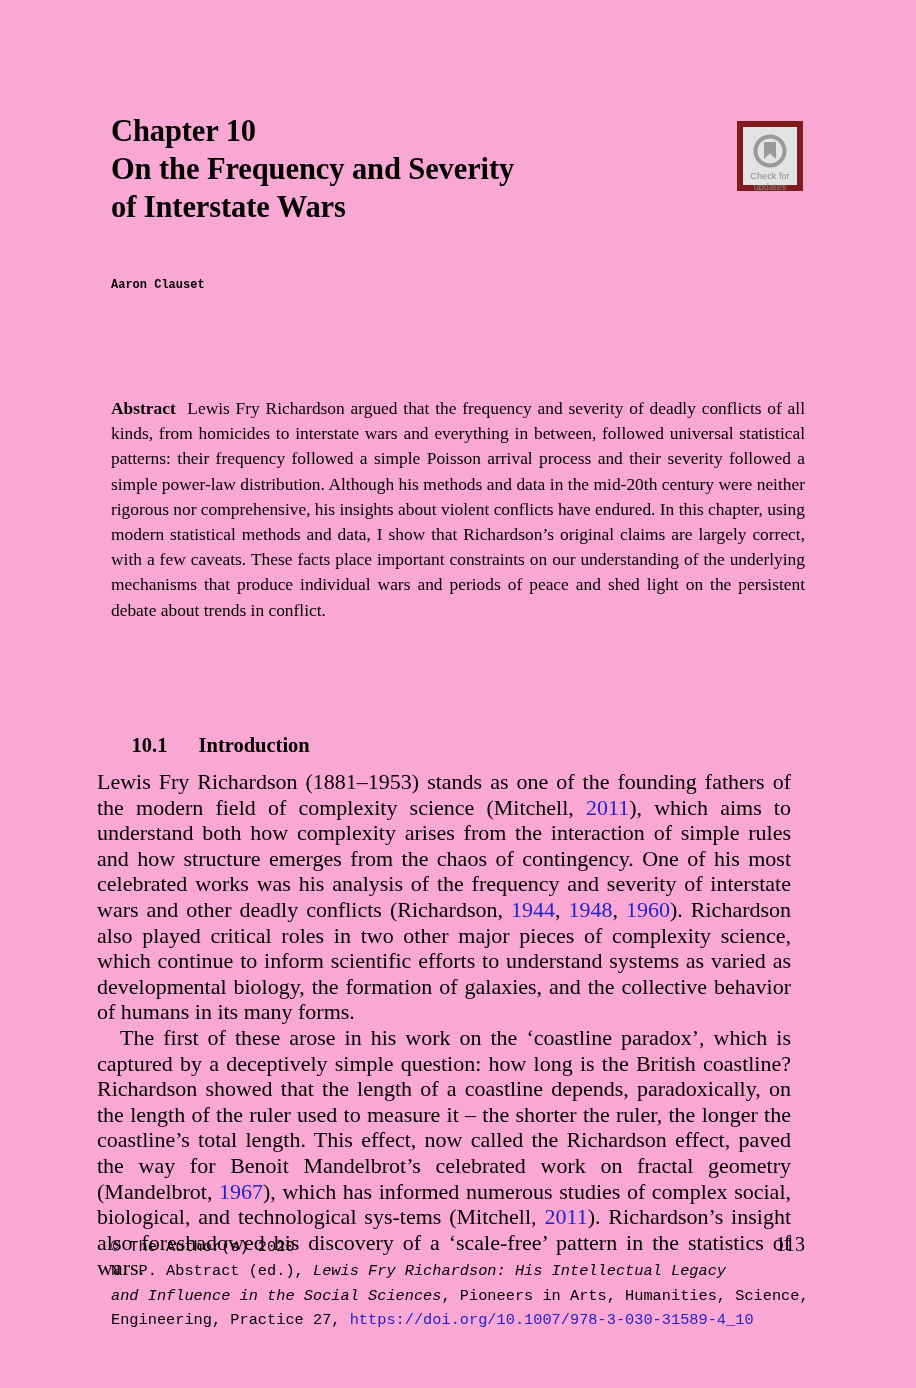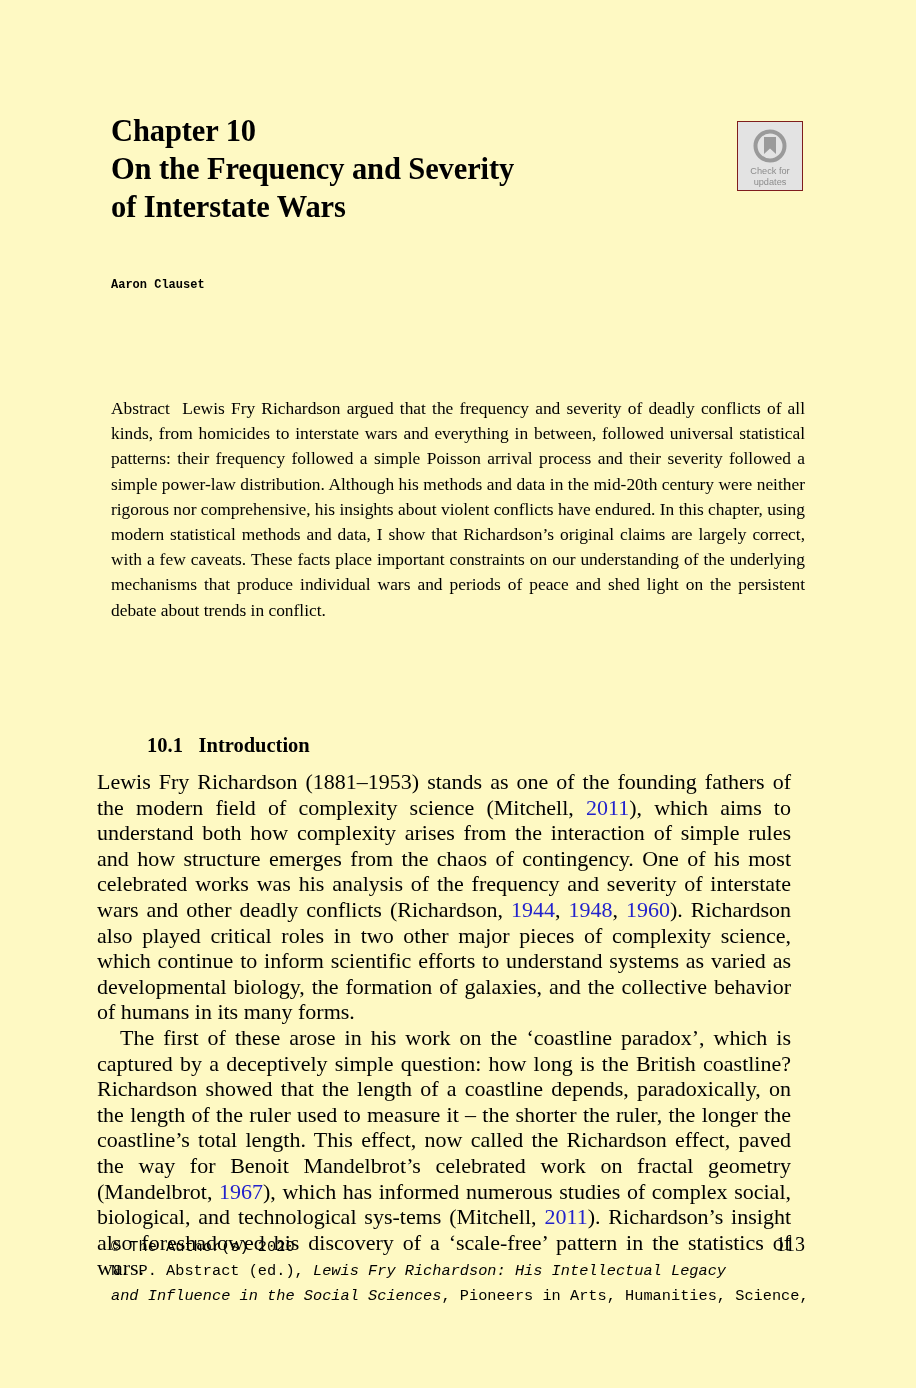--- a/index.html
+++ b/index.html
@@ -10,21 +10,21 @@
   }
   body {
     font-family: "Liberation Serif", "DejaVu Serif", serif;
     color: #000000;
     -webkit-font-smoothing: antialiased;
   }
   .page {
     position: relative;
     width: 916px;
     height: 1388px;
-    background: #fef9c3;
+    background: #f9a8d4;
     overflow: hidden;
     box-sizing: border-box;
   }
 
   
   .title-block {
     position: absolute;
     left: 111px;
     top: 112px;
     width: 640px;
@@ -41,21 +41,21 @@
   }
 
   
   .crossmark {
     position: absolute;
     left: 737px;
     top: 121px;
     width: 66px;
     height: 70px;
     background: #e3e3e3;
-    border: 1px solid #7f1d1d;
+    border: 6px solid #7f1d1d;
     box-sizing: border-box;
     display: flex;
     flex-direction: column;
     align-items: center;
     justify-content: flex-start;
     padding-top: 7px;
   }
   .crossmark svg { display: block; }
   .crossmark-label {
     margin-top: 3px;
@@ -84,33 +84,32 @@
     left: 111px;
     top: 396px;
     width: 694px;
     font-size: 17.4px;
     line-height: 25.2px;
     text-align: justify;
     text-justify: inter-word;
     hyphens: none;
   }
   .abstract .abstract-label {
-    font-weight: normal;
+    font-weight: bold;
   }
 
   
   .section-heading {
     position: absolute;
     left: 111px;
     top: 706px;
     font-weight: bold;
     font-size: 20.5px;
     line-height: 26px;
     white-space: pre;
-    text-align: center;
   }
   .section-heading .sec-num { display: inline-block; width: 67px; }
 
   
   .body-text {
     position: absolute;
     left: 97px;
     top: 769px;
     width: 694px;
     font-size: 22px;
@@ -181,15 +180,16 @@
       <p class="indent">The first of these arose in his work on the ‘coastline paradox’, which is captured by a deceptively simple question: how long is the British coastline? Richardson showed that the length of a coastline depends, paradoxically, on the length of the ruler used to measure it – the shorter the ruler, the longer the coastline’s total length. This effect, now called the Richardson effect, paved the way for Benoit Mandelbrot’s celebrated work on fractal geometry (Mandelbrot, <a class="cite" href="#">1967</a>), which has informed numerous studies of complex social, biological, and technological sys-tems (Mitchell, <a class="cite" href="#">2011</a>). Richardson’s insight also foreshadowed his discovery of a ‘scale-free’ pattern in the statistics of wars.</p>
     </div>
 
   <div class="footer">
     <div class="footer-row">
       <span class="footer-line">© The Author(s) 2020</span>
       <span class="page-number">113</span>
     </div>
     <div class="footer-line"><span>N. P. Abstract (ed.), </span><i>Lewis Fry Richardson: His Intellectual Legacy</i></div>
     <div class="footer-line"><i>and Influence in the Social Sciences</i><span>, Pioneers in Arts, Humanities, Science,</span></div>
+    <div class="footer-line"><span>Engineering, Practice 27, </span><a class="doi" href="#">https://doi.org/10.1007/978-3-030-31589-4_10</a></div>
   </div>
 
 </div>
 
 </body></html>

